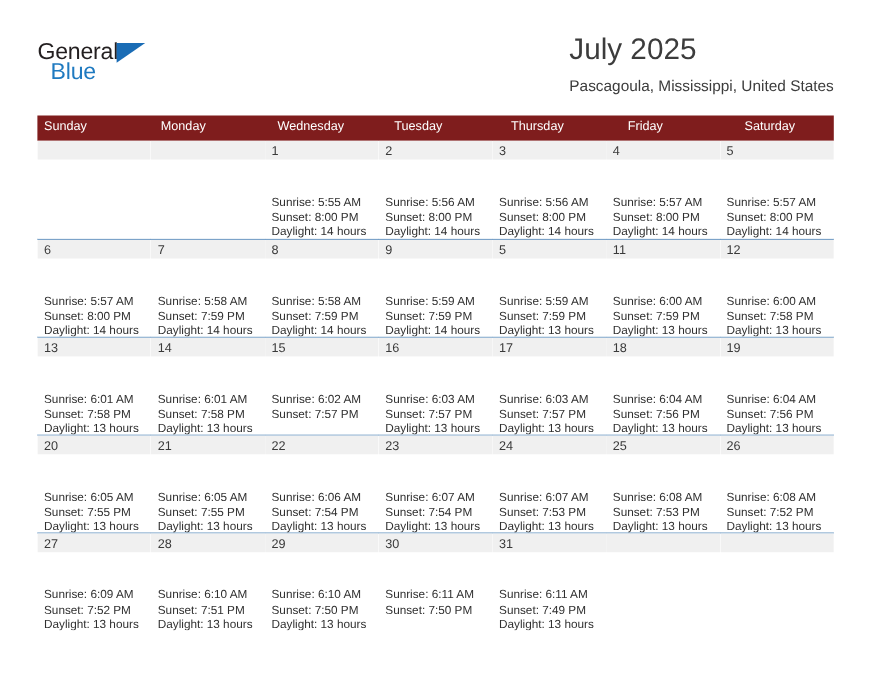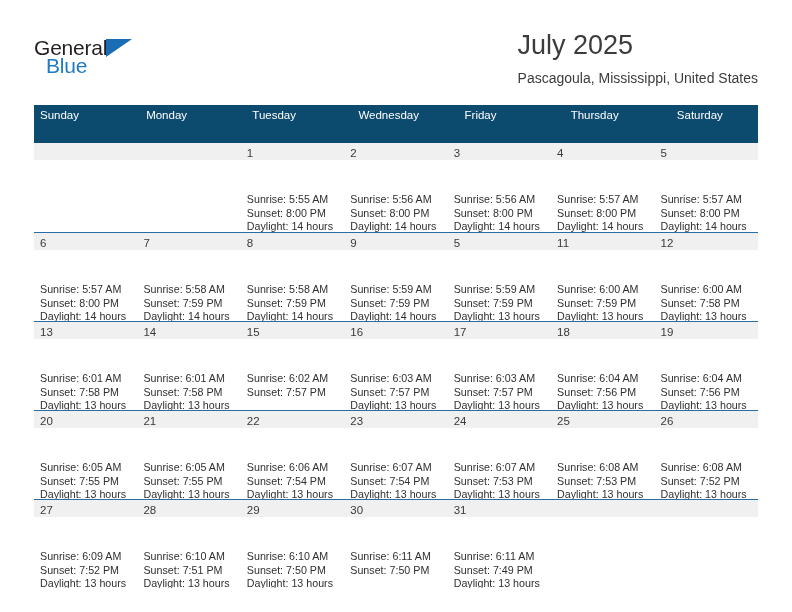--- a/index.html
+++ b/index.html
@@ -89,22 +89,22 @@
 
   
   .calendar {
     position: absolute;
     left: 34px;
     top: 105px;
     width: 724px;
   }
   .weekdays {
     display: flex;
-    background: #0c4a6e;
-    height: 38px;
+    background: #7f1d1d;
+    height: 23px;
     gap: 19px;
   }
   .weekday {
     flex: 1 1 0;
     color: #ffffff;
     font-size: 11.5px;
     line-height: 21px;
     padding-left: 6px;
     box-sizing: border-box;
     white-space: nowrap;
@@ -168,24 +168,24 @@
       <h1 class="month-title">July 2025</h1>
       <div class="location">Pascagoula, Mississippi, United States</div>
     </div>
 
   </div>
 
   <div class="calendar">
     <div class="weekdays">
         <div class="weekday">Sunday</div>
         <div class="weekday">Monday</div>
+        <div class="weekday">Wednesday</div>
         <div class="weekday">Tuesday</div>
-        <div class="weekday">Wednesday</div>
+        <div class="weekday">Thursday</div>
         <div class="weekday">Friday</div>
-        <div class="weekday">Thursday</div>
         <div class="weekday">Saturday</div>
       </div>
     <div id="weeks-container">
         <div class="week">
           <div class="daycell">
             <div class="daynum-band"><span class="daynum"></span></div>
             <div class="details"></div>
           </div>
           <div class="daycell">
             <div class="daynum-band"><span class="daynum"></span></div>

